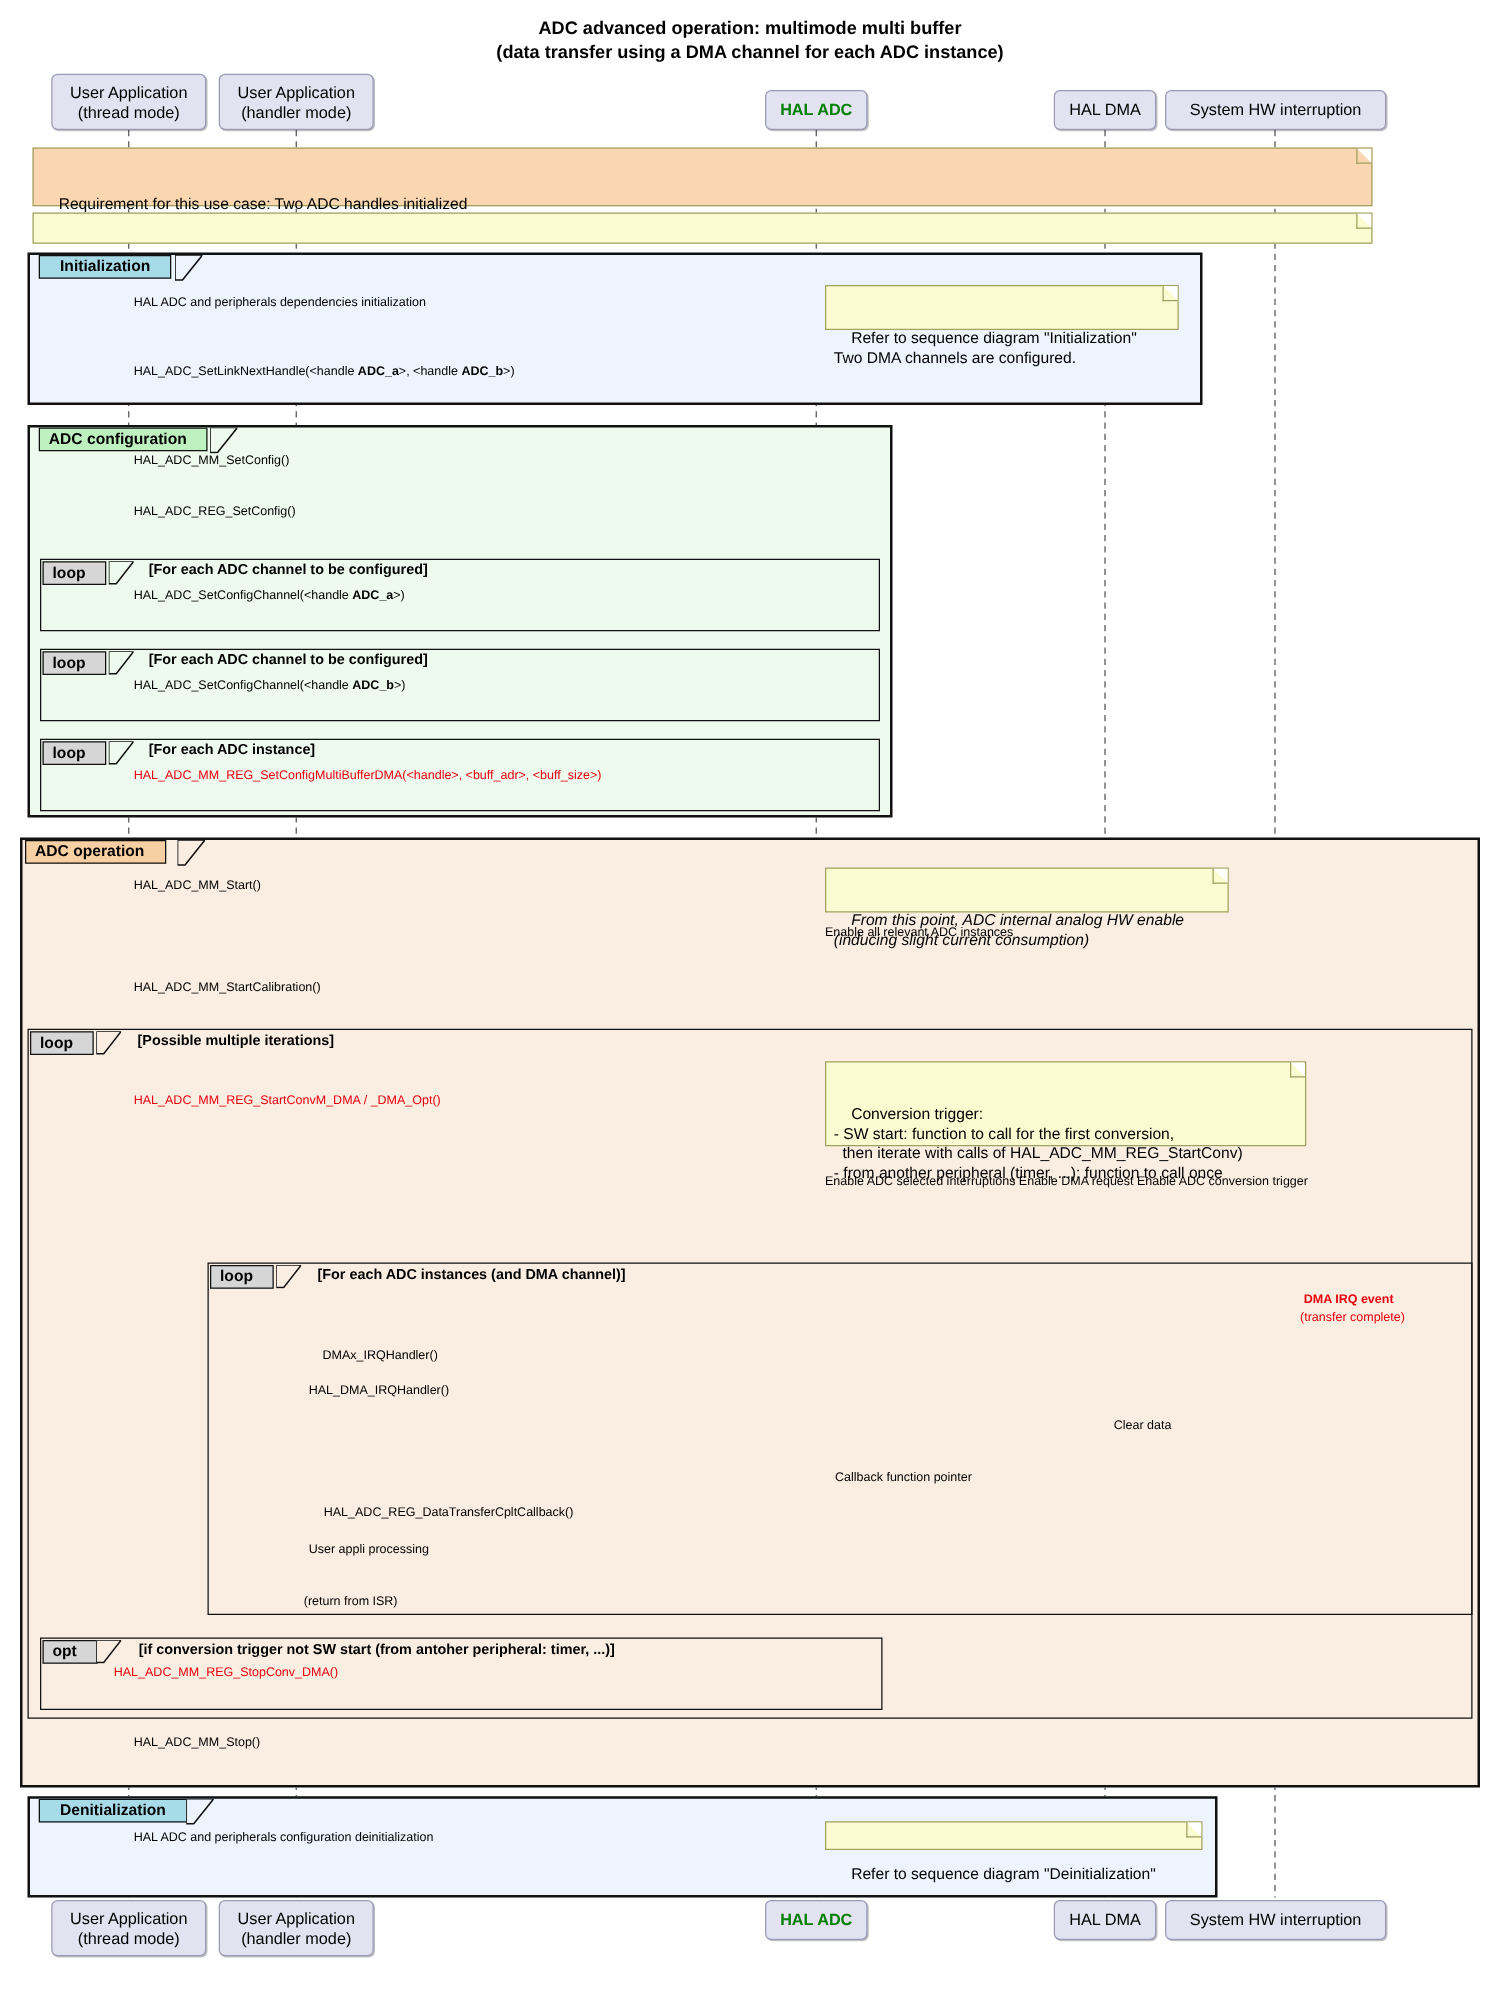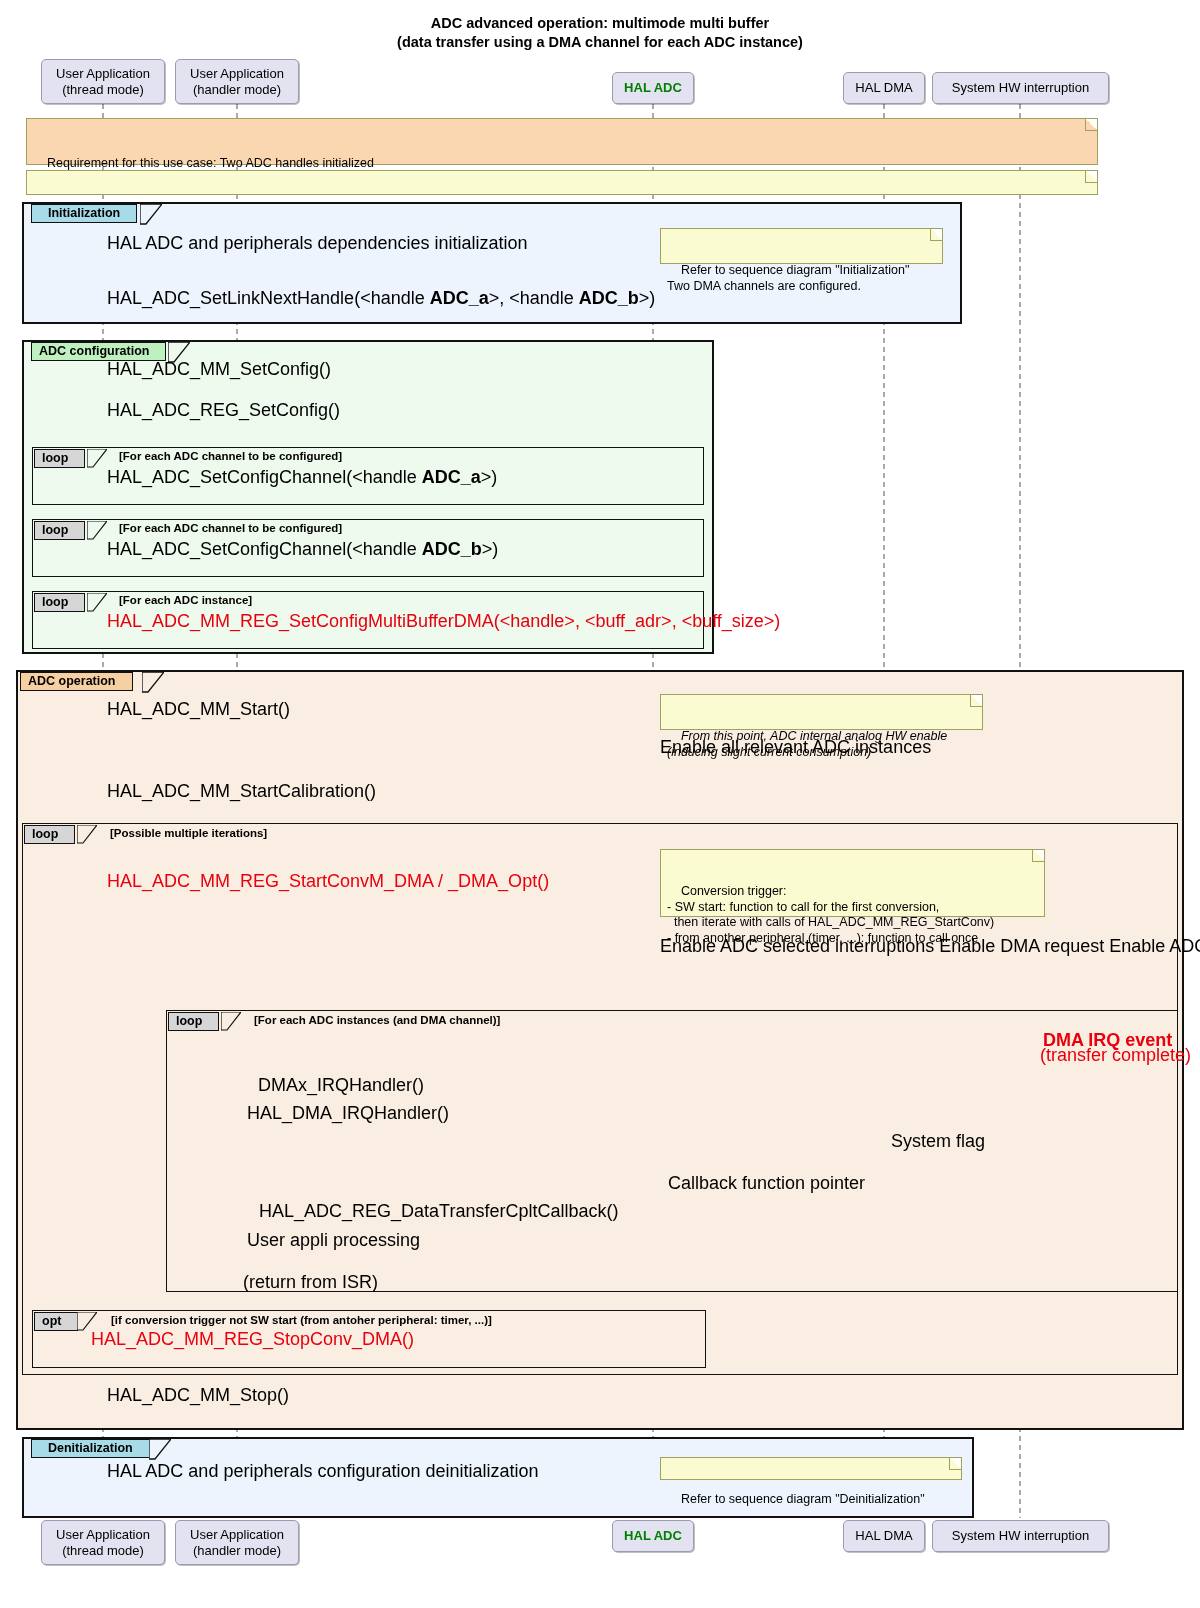--- a/index.html
+++ b/index.html
@@ -40,21 +40,21 @@
   .note{position:absolute;box-sizing:border-box;border:1px solid #a0a060;
         font-size:12.5px;line-height:15.5px;color:#000;padding:3px 6px 3px 6px;white-space:pre;}
   .note.yellow{background:#fbfbd2;}
   .note.orange{background:#fad7b0;}
   .note.center{}
   .note .fold{position:absolute;right:0;top:0;width:11px;height:11px;
     background:linear-gradient(225deg,#fff 0 50%,transparent 50% 100%);
     border-left:1px solid #a0a060;border-bottom:1px solid #a0a060;}
 
   
-  .msg{position:absolute;font-size:18px;color:#000;white-space:nowrap;line-height:14px;}
+  .msg{position:absolute;font-size:10px;color:#000;white-space:nowrap;line-height:14px;}
   .msg.red{color:#e8000d;}
   .msg.redb{color:#e8000d;font-weight:bold;}
 
   b{font-weight:bold;}
 </style>
 </head>
 <body>
 
 <div id="stage">
 
@@ -256,21 +256,21 @@
   <svg style="position:absolute;left:221px;top:1012px;width:20px;height:19px;">
     <path d="M0,0 L20,0 L6,18 L0,18 Z" fill="#faeee2" stroke="#111" stroke-width="1.2"></path>
   </svg>
   <div class="fguard" style="left:254px;top:1014px;">[For each ADC instances (and DMA channel)]</div>
 
   <div class="msg redb" style="left:1043px;top:1033px;">DMA IRQ event</div>
   <div class="msg red" style="left:1040px;top:1048px;">(transfer complete)</div>
 
   <div class="msg" style="left:258px;top:1078px;">DMAx_IRQHandler()</div>
   <div class="msg" style="left:247px;top:1106px;">HAL_DMA_IRQHandler()</div>
-  <div class="msg" style="left:891px;top:1134px;">System flag</div>
+  <div class="msg" style="left:891px;top:1134px;">Clear data</div>
   <div class="msg" style="left:668px;top:1176px;">Callback function pointer</div>
   <div class="msg" style="left:259px;top:1204px;">HAL_ADC_REG_DataTransferCpltCallback()</div>
   <div class="msg" style="left:247px;top:1233px;">User appli processing</div>
   <div class="msg" style="left:243px;top:1275px;">(return from ISR)</div>
 
   <div class="frame plain" style="left:32px;top:1310px;width:674px;height:58px;"></div>
   <div class="ftab grey" style="left:34px;top:1312px;">opt</div>
   <svg style="position:absolute;left:77px;top:1312px;width:20px;height:19px;">
     <path d="M0,0 L20,0 L6,18 L0,18 Z" fill="#faeee2" stroke="#111" stroke-width="1.2"></path>
   </svg>

